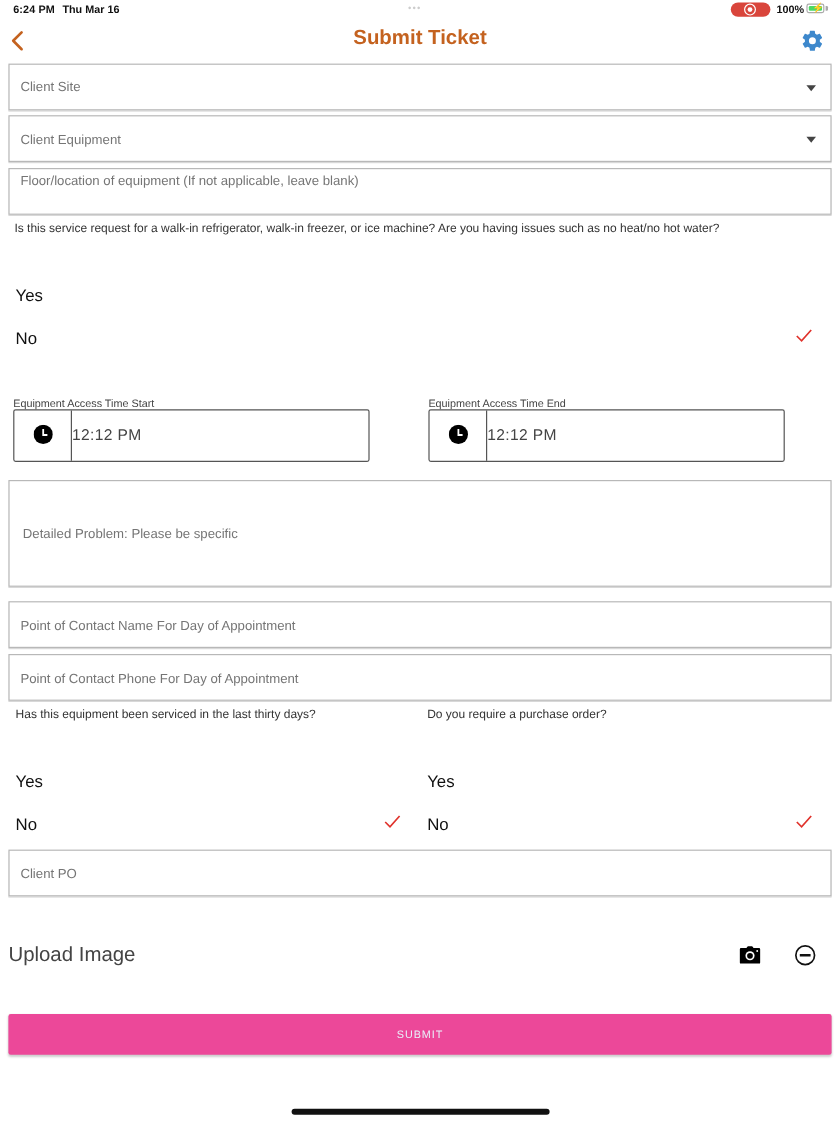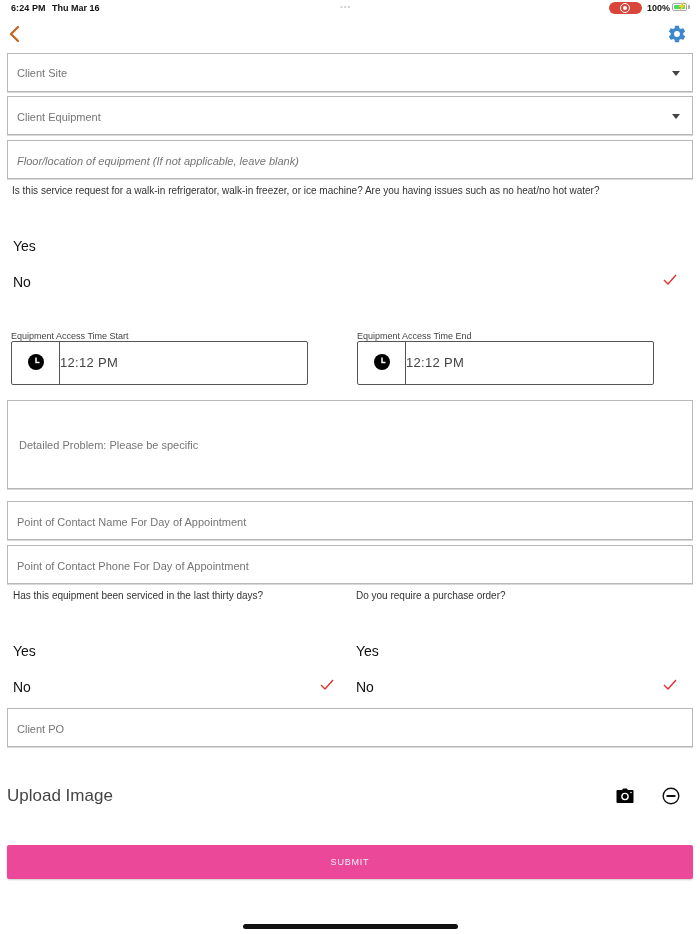--- a/index.html
+++ b/index.html
@@ -65,39 +65,40 @@
   </div>
   <div class="battery-tip"></div>
 </div>
 
 <div class="nav-bar">
   <div class="back-btn">
     <svg width="20" height="24" viewBox="0 0 20 24">
       <polyline points="12,5 5,12 12,19" fill="none" stroke="#c4621f" stroke-width="2.2" stroke-linecap="round" stroke-linejoin="round"></polyline>
     </svg>
   </div>
+  <div class="nav-title">Submit Ticket</div>
   <div class="gear-btn">
     <svg width="20" height="20" viewBox="0 0 24 24">
       <path fill="#3d88cc" d="M19.4 13c.04-.33.06-.66.06-1s-.02-.67-.06-1l2.1-1.65c.19-.15.24-.42.12-.64l-2-3.46c-.12-.22-.39-.3-.61-.22l-2.49 1c-.52-.4-1.08-.73-1.69-.98l-.38-2.65A.49.49 0 0 0 14 2h-4c-.25 0-.46.18-.49.42l-.38 2.65c-.61.25-1.17.59-1.69.98l-2.49-1c-.23-.09-.49 0-.61.22l-2 3.46c-.13.22-.07.49.12.64L4.56 11c-.04.33-.07.67-.07 1s.03.67.07 1l-2.1 1.65c-.19.15-.24.42-.12.64l2 3.46c.12.22.39.3.61.22l2.49-1c.52.4 1.08.73 1.69.98l.38 2.65c.03.24.24.42.49.42h4c.25 0 .46-.18.49-.42l.38-2.65c.61-.25 1.17-.59 1.69-.98l2.49 1c.23.09.49 0 .61-.22l2-3.46c.12-.22.07-.49-.12-.64L19.4 13zM12 15.5A3.5 3.5 0 1 1 12 8.5a3.5 3.5 0 0 1 0 7z"></path>
     </svg>
   </div>
 </div>
 
 <div class="field" style="top:53px;height:39px;">
   <span class="ph" style="top:13px;text-align:center;">Client Site</span>
   <span class="caret"></span>
 </div>
 
 <div class="field" style="top:96px;height:39px;">
   <span class="ph" style="top:14px;">Client Equipment</span>
   <span class="caret"></span>
 </div>
 
 <div class="field" style="top:140px;height:39px;">
-  <span class="ph" style="top:14px;font-style:italic;">Floor/location of equipment (If not applicable, leave blank)</span>
+  <span class="ph" style="top:4px;">Floor/location of equipment (If not applicable, leave blank)</span>
 </div>
 
 <div class="question" style="left:12px;top:185px;">Is this service request for a walk-in refrigerator, walk-in freezer, or ice machine? Are you having issues such as no heat/no hot water?</div>
 <div class="opt" style="left:13px;top:238px;">Yes</div>
 <div class="opt" style="left:13px;top:274px;">No</div>
 <svg class="check" style="left:663px;top:274px;" viewBox="0 0 14 12">
   <polyline points="1,6 5,10 13,1" fill="none" stroke="#e0322b" stroke-width="1.4"></polyline>
 </svg>
 
 <div class="time-label" style="left:11px;top:331px;text-align:right;">Equipment Access Time Start</div>

